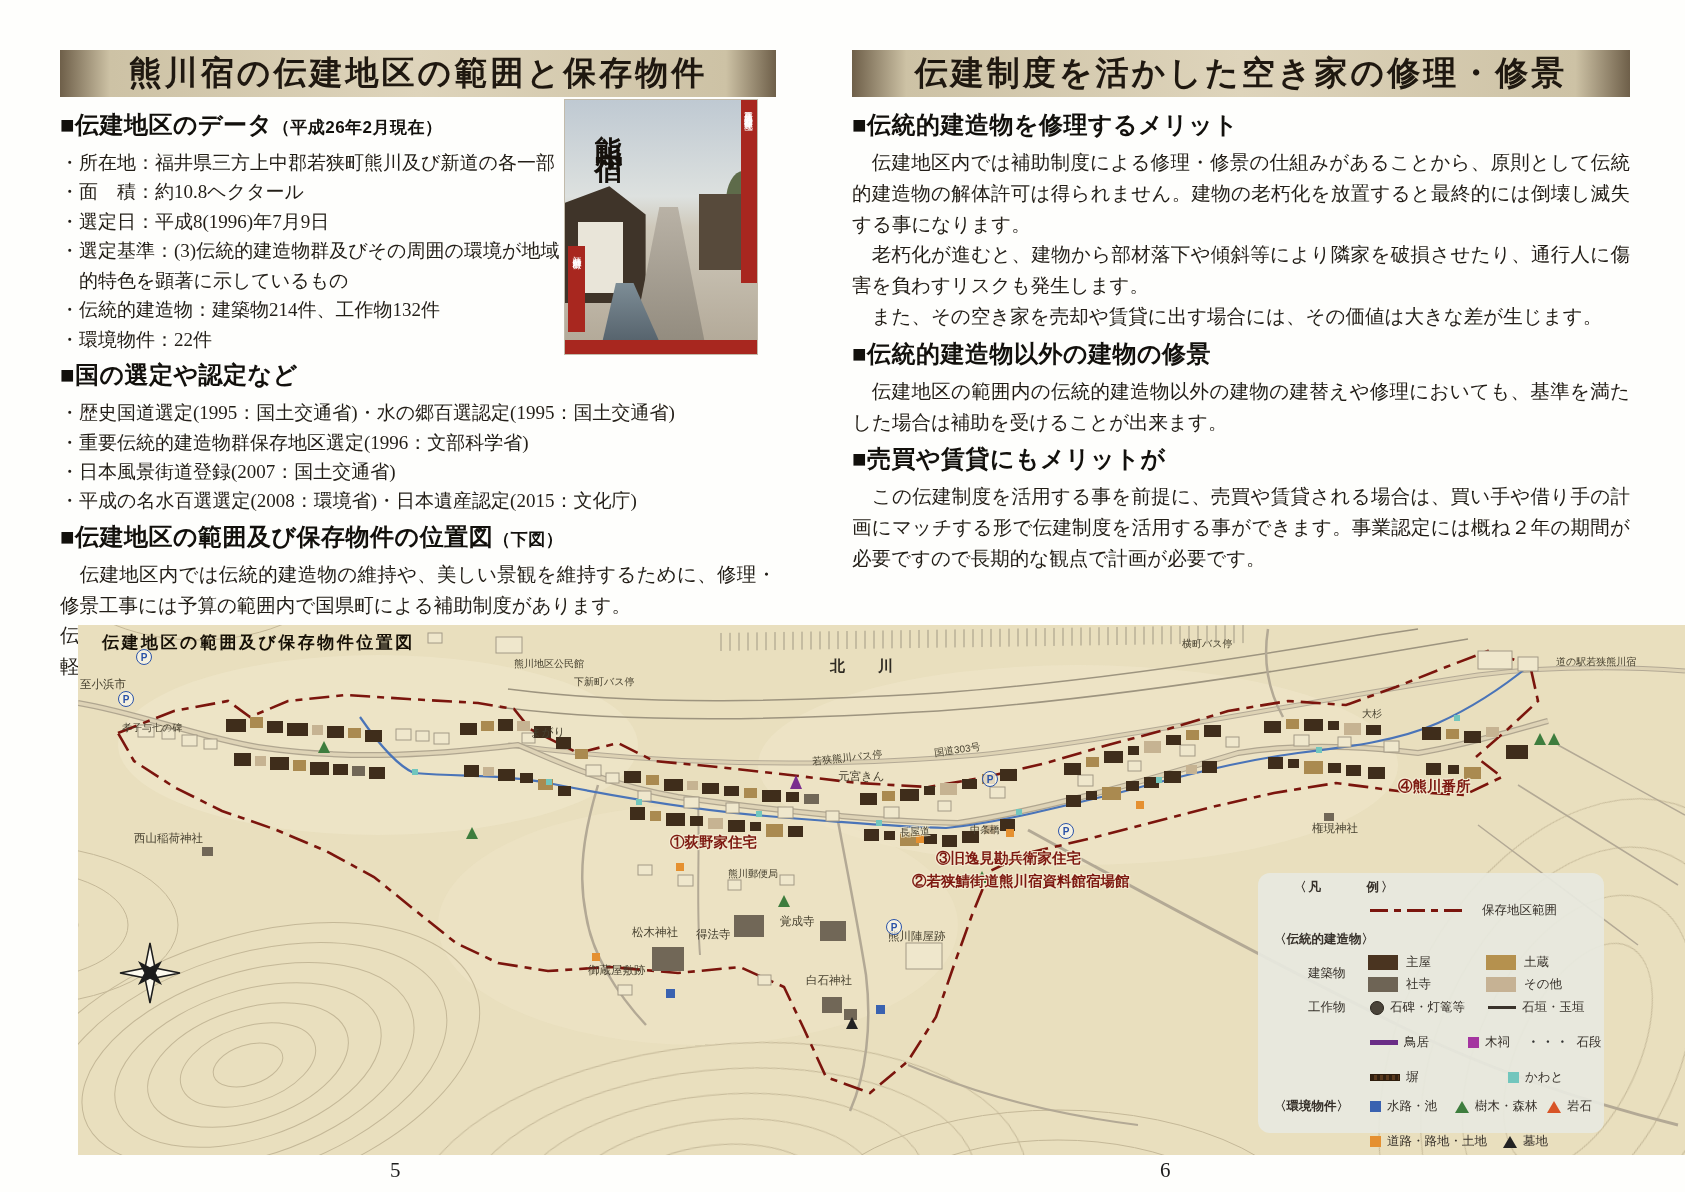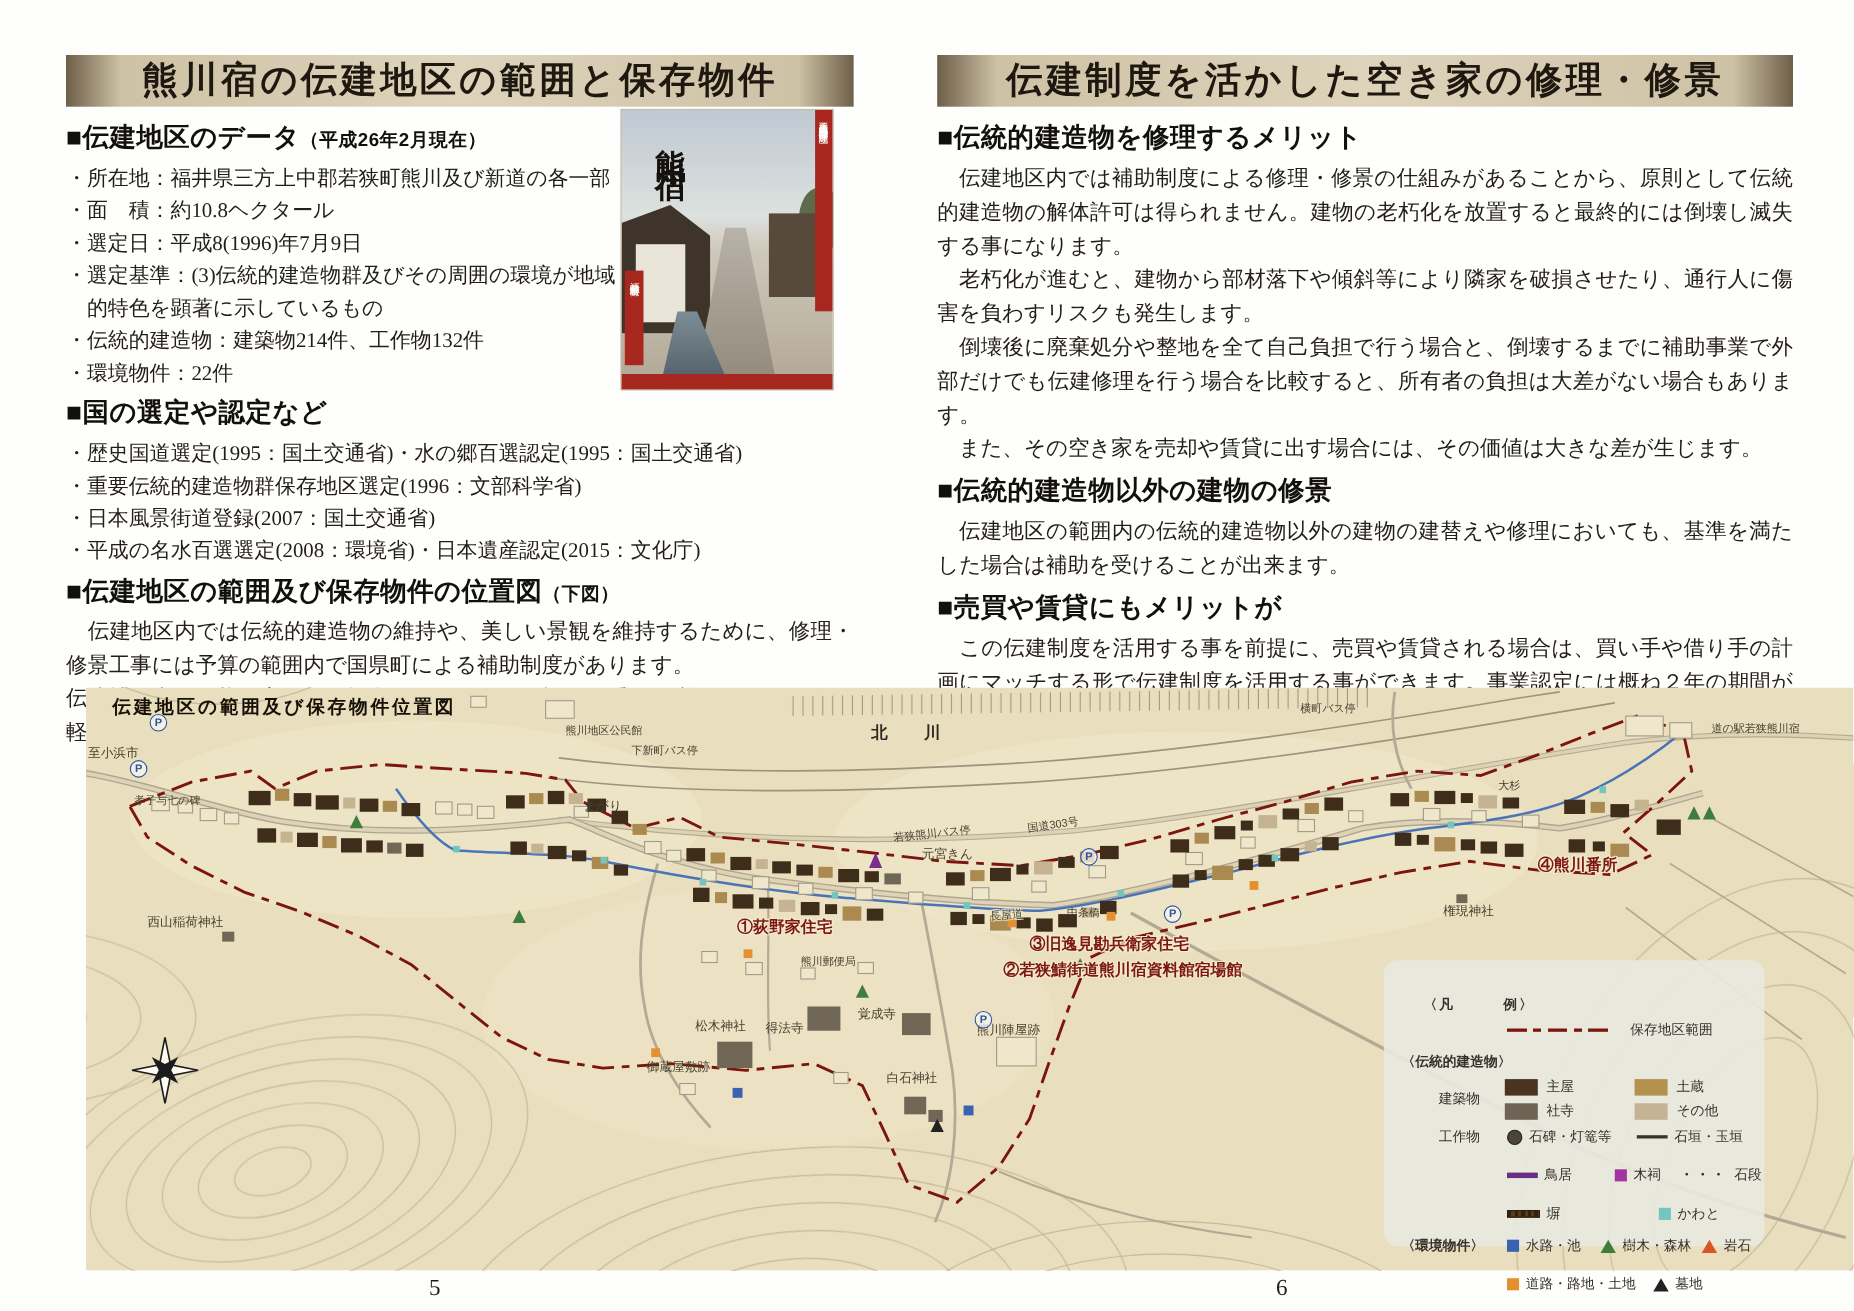--- a/index.html
+++ b/index.html
@@ -56,21 +56,21 @@
   .map-title{font-weight:bold;font-size:17px;letter-spacing:2.5px;color:#161006;font-family:"Liberation Serif",serif;}
   .river-label{font-size:15px;font-weight:bold;letter-spacing:9px;color:#2e2a22;}
   .halo{text-shadow:-1px -1px 0 #efe6c8,1px -1px 0 #efe6c8,-1px 1px 0 #efe6c8,1px 1px 0 #efe6c8;}
   .callout{position:absolute;font-family:"Liberation Serif",serif;font-weight:bold;font-size:14.5px;color:#7d1810;white-space:nowrap;
     text-shadow:-1px -1px 0 #f2ead0,1px -1px 0 #f2ead0,-1px 1px 0 #f2ead0,1px 1px 0 #f2ead0,0 1px 0 #f2ead0,0 -1px 0 #f2ead0;}
   .p-icon{position:absolute;width:14px;height:14px;border:1.5px solid #2a52a8;border-radius:50%;color:#2a52a8;
     font-family:"Liberation Sans",sans-serif;font-size:10px;font-weight:bold;display:flex;align-items:center;justify-content:center;background:rgba(250,248,238,.7);}
   
   #legend{position:absolute;left:1180px;top:248px;width:346px;height:260px;background:rgba(231,232,223,.93);
     border-radius:12px;font-family:"Liberation Sans","DejaVu Sans",sans-serif;font-size:12.5px;color:#36302а;color:#36302a;
-    padding-top:32px;box-sizing:border-box;}
+    padding-top:6px;box-sizing:border-box;}
   .lg-row{display:flex;align-items:center;margin-top:6px;}
   .lg-head{font-weight:bold;letter-spacing:2px;margin-left:36px;}
   .lg-subhead{font-weight:bold;margin-left:16px;margin-top:12px;}
   .lg-cat{width:62px;margin-left:50px;}
   .dash-sample{width:98px;height:3px;margin-left:112px;
     background:repeating-linear-gradient(90deg,#7b150d 0 18px,transparent 18px 24px,#7b150d 24px 31px,transparent 31px 37px);}
   .dash-sample+span{margin-left:14px;}
   .sw{width:30px;height:15px;margin-right:8px;flex:none;}
   .lg-grid2{display:grid;grid-template-columns:118px 118px;row-gap:5px;}
   .lg-cell{display:flex;align-items:center;}
@@ -140,21 +140,20 @@
 
 <div class="banner" id="banner-right">
   <div class="banner-title">伝建制度を活かした空き家の修理・修景</div>
 </div>
 
 <div class="col" id="col-right">
   <section>
     <h3 class="sec-heading"><span>■伝統的建造物を修理するメリット</span></h3>
     <p class="para">　伝建地区内では補助制度による修理・修景の仕組みがあることから、原則として伝統的建造物の解体許可は得られません。建物の老朽化を放置すると最終的には倒壊し滅失する事になります。</p>
     <p class="para">　老朽化が進むと、建物から部材落下や傾斜等により隣家を破損させたり、通行人に傷害を負わすリスクも発生します。</p>
-    <p class="para">　倒壊後に廃棄処分や整地を全て自己負担で行う場合と、倒壊するまでに補助事業で外部だけでも伝建修理を行う場合を比較すると、所有者の負担は大差がない場合もあります。</p>
     <p class="para">　また、その空き家を売却や賃貸に出す場合には、その価値は大きな差が生じます。</p>
   </section>
   <section>
     <h3 class="sec-heading"><span>■伝統的建造物以外の建物の修景</span></h3>
     <p class="para">　伝建地区の範囲内の伝統的建造物以外の建物の建替えや修理においても、基準を満たした場合は補助を受けることが出来ます。</p>
   </section>
   <section>
     <h3 class="sec-heading"><span>■売買や賃貸にもメリットが</span></h3>
     <p class="para">　この伝建制度を活用する事を前提に、売買や賃貸される場合は、買い手や借り手の計画にマッチする形で伝建制度を活用する事ができます。事業認定には概ね２年の期間が必要ですので長期的な観点で計画が必要です。</p>
   </section>
@@ -437,21 +436,21 @@
   </g>
 </svg>
 
   <div class="mlabel map-title" style="left:24px;top:6px">伝建地区の範囲及び保存物件位置図</div>
   <div class="mlabel sm" style="left:2px;top:52px">至小浜市</div>
   <div class="mlabel xs" style="left:496px;top:50px">下新町バス停</div>
   <div class="mlabel xs" style="left:436px;top:32px">熊川地区公民館</div>
   <div class="mlabel xs" style="left:44px;top:96px">孝子与七の碑</div>
   <div class="mlabel sm" style="left:56px;top:206px">西山稲荷神社</div>
   <div class="mlabel sm" style="left:452px;top:100px">まがり</div>
-  <div class="mlabel river-label" style="left:714px;top:32px">北　川</div>
+  <div class="mlabel river-label" style="left:752px;top:32px">北　川</div>
   <div class="mlabel xs" style="left:734px;top:126px;transform:rotate(-6deg)">若狭熊川バス停</div>
   <div class="mlabel xs" style="left:856px;top:118px;transform:rotate(-8deg)">国道303号</div>
   <div class="mlabel sm" style="left:760px;top:144px">元宮きん</div>
   <div class="mlabel xs" style="left:892px;top:198px">中条橋</div>
   <div class="mlabel xs halo" style="left:822px;top:200px;transform:rotate(-4deg)">長屋道</div>
   <div class="mlabel sm" style="left:1234px;top:196px">権現神社</div>
   <div class="mlabel xs" style="left:1284px;top:82px">大杉</div>
   <div class="mlabel xs" style="left:1104px;top:12px">横町バス停</div>
   <div class="mlabel xs" style="left:1478px;top:30px">道の駅若狭熊川宿</div>
   <div class="mlabel sm" style="left:554px;top:300px">松木神社</div>

